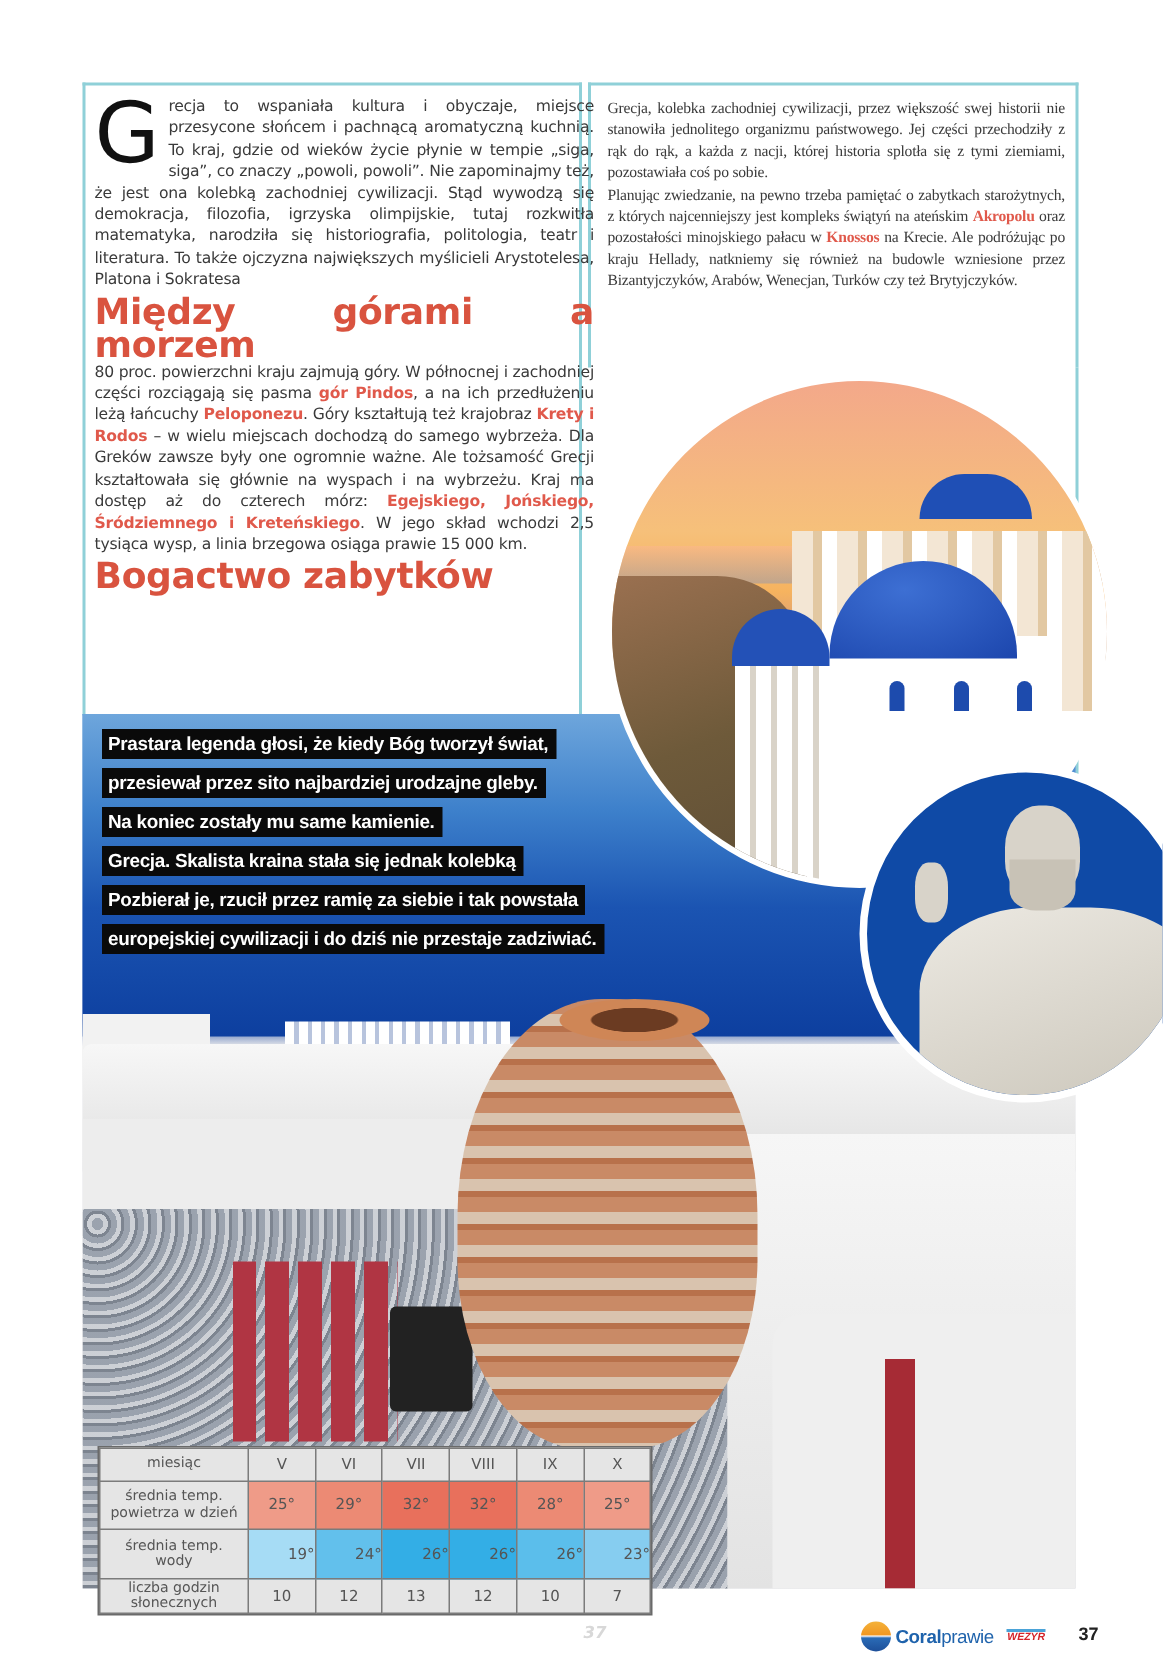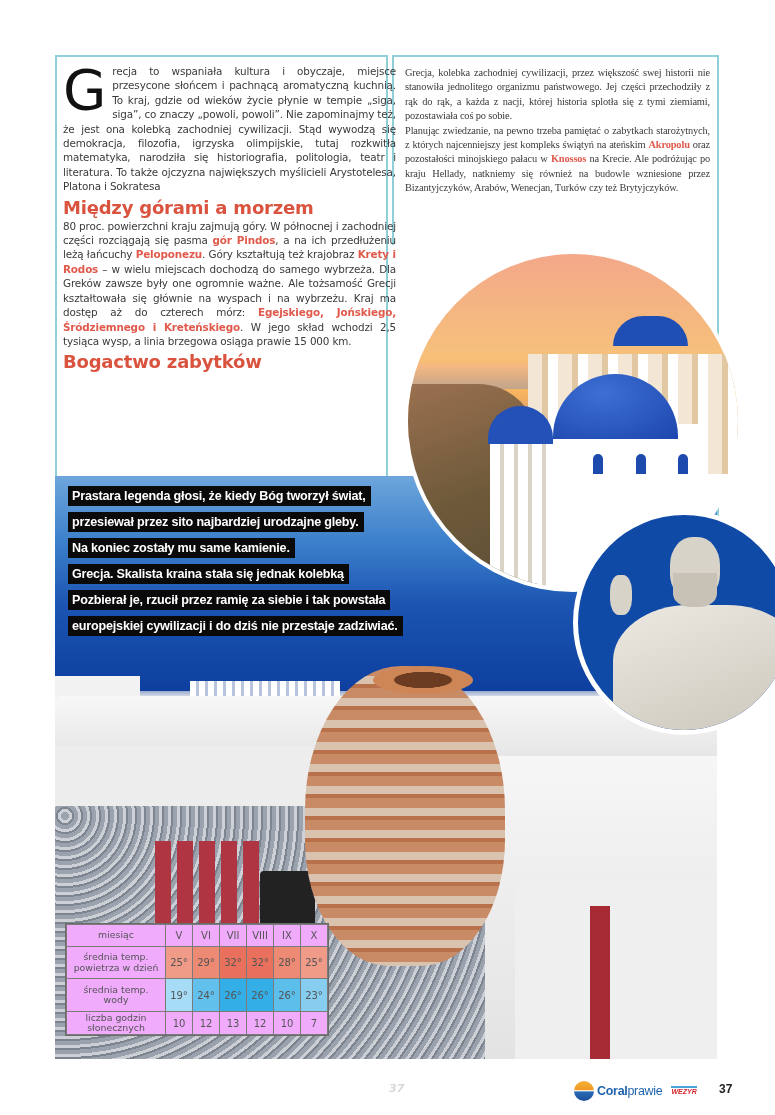--- a/index.html
+++ b/index.html
@@ -11,21 +11,21 @@
   .frame-right { position: absolute; left: 392px; top: 55px; width: 327px; height: 190px;
     border: 2px solid #8fd0d8; border-left: 2px solid #8fd0d8; border-bottom: none; }
   .frame-right-ext { position: absolute; left: 717px; top: 245px; width: 2px; height: 300px; background: #8fd0d8; }
 
   .col { position: absolute; font-size: 10.4px; line-height: 14.4px; text-align: justify; letter-spacing: -0.15px; }
   .col-left { left: 63px; top: 64px; width: 333px; }
   .col-right { left: 405px; top: 66px; width: 305px; font-family: Liberation Serif, serif; }
 
   .dropcap { float: left; font-size: 56px; line-height: 44px; margin: 4px 6px 0 0; color: #111; font-weight: 400; }
   .hl { color: #e0594b; font-weight: bold; }
-  h2.sec { font-size: 18px; line-height: 22px; color: #d9533f; font-weight: bold; margin-top: 3px; letter-spacing: -0.2px; }
+  h2.sec { font-size: 24px; line-height: 22px; color: #d9533f; font-weight: bold; margin-top: 3px; letter-spacing: -0.2px; }
 
   
   .photo-main { position: absolute; left: 55px; top: 476px; width: 662px; height: 583px; overflow: hidden;
     background: linear-gradient(180deg, #4a8fd1 0%, #2b6fbf 12%, #0f46a8 28%, #0c3e9d 35%, #e9e9ec 38%, #dcdcdf 100%); }
   .sea-band { position: absolute; left: 0; top: 0; width: 100%; height: 215px;
     background: linear-gradient(180deg, #6ea6dc 0%, #3d80cb 30%, #1b54b2 60%, #0d3f9f 100%); }
   .terrace-wall { position: absolute; left: 0; top: 220px; width: 100%; height: 90px;
     background: linear-gradient(180deg, #f7f7f7, #dedede); border-radius: 6px; }
   .terrace-wall2 { position: absolute; left: 0; top: 270px; width: 420px; height: 60px; background: #ededed; }
   .pebbles { position: absolute; left: 0; top: 330px; width: 430px; height: 260px;
@@ -64,28 +64,28 @@
   .win { position: absolute; width: 10px; height: 20px; border-radius: 5px 5px 0 0; background: #1d4bad; }
 
   .circle-statue { position: absolute; left: 573px; top: 510px; width: 222px; height: 225px; border-radius: 50%;
     border: 5px solid #ffffff; overflow: hidden; background: #0f4aa6; }
   .statue-head { position: absolute; left: 92px; top: 22px; width: 50px; height: 62px; border-radius: 45% 45% 40% 40%; background: #d8d3c9; }
   .statue-beard { position: absolute; left: 95px; top: 58px; width: 44px; height: 34px; border-radius: 0 0 40% 40%; background: #c8c2b6; }
   .statue-body { position: absolute; left: 35px; top: 90px; width: 190px; height: 140px; border-radius: 40% 40% 0 0; background: linear-gradient(160deg, #ece9e2, #c9c4b8); }
   .statue-hand { position: absolute; left: 32px; top: 60px; width: 22px; height: 40px; border-radius: 40%; background: #d8d3c9; }
 
   
-  table.climate { position: absolute; left: 66px; top: 924px; border-collapse: collapse; background: #f0abfc;
+  table.climate { position: absolute; left: 66px; top: 965px; border-collapse: collapse; background: #e5e5e5;
     font-size: 9.4px; color: #555; box-shadow: 0 0 0 1px #6a6a6a; }
   table.climate td, table.climate th { border: 1px solid #7b7b7b; text-align: center; font-weight: normal; }
   table.climate .rowlabel { width: 99px; line-height: 10.5px; padding: 0 3px; }
   table.climate .c { width: 27px; font-size: 10px; }
   .r-head td, .r-head th { height: 22px; }
   .r-air td, .r-air th { height: 32px; }
-  .r-water td, .r-water th { height: 33px; }
+  .r-water td, .r-water th { height: 33px; padding-left: 26px; }
   .r-sun td, .r-sun th { height: 23px; }
 
   
   .ghost-num { position: absolute; left: 389px; top: 1082px; font-size: 11px; color: #d8d8d8; font-weight: bold; font-style: italic; }
   .logo { position: absolute; left: 574px; top: 1081px; display: flex; align-items: center; gap: 3px; }
   .coral-ball { width: 20px; height: 20px; border-radius: 50%;
     background: linear-gradient(180deg, #f4b23a 0%, #f19722 45%, #ffffff 48%, #2a6bb6 55%, #1d4f99 100%); }
   .coral-text { font-family: "Liberation Sans", sans-serif; font-size: 12.5px; color: #1f63ac; letter-spacing: -0.3px; }
   .coral-text b { font-weight: bold; }
   .wezyr { font-family: "Liberation Sans", sans-serif; font-size: 7px; font-weight: bold; font-style: italic; color: #d4242a; margin-left: 6px; border-top: 2px solid #4aa3d8; line-height: 8px; }

